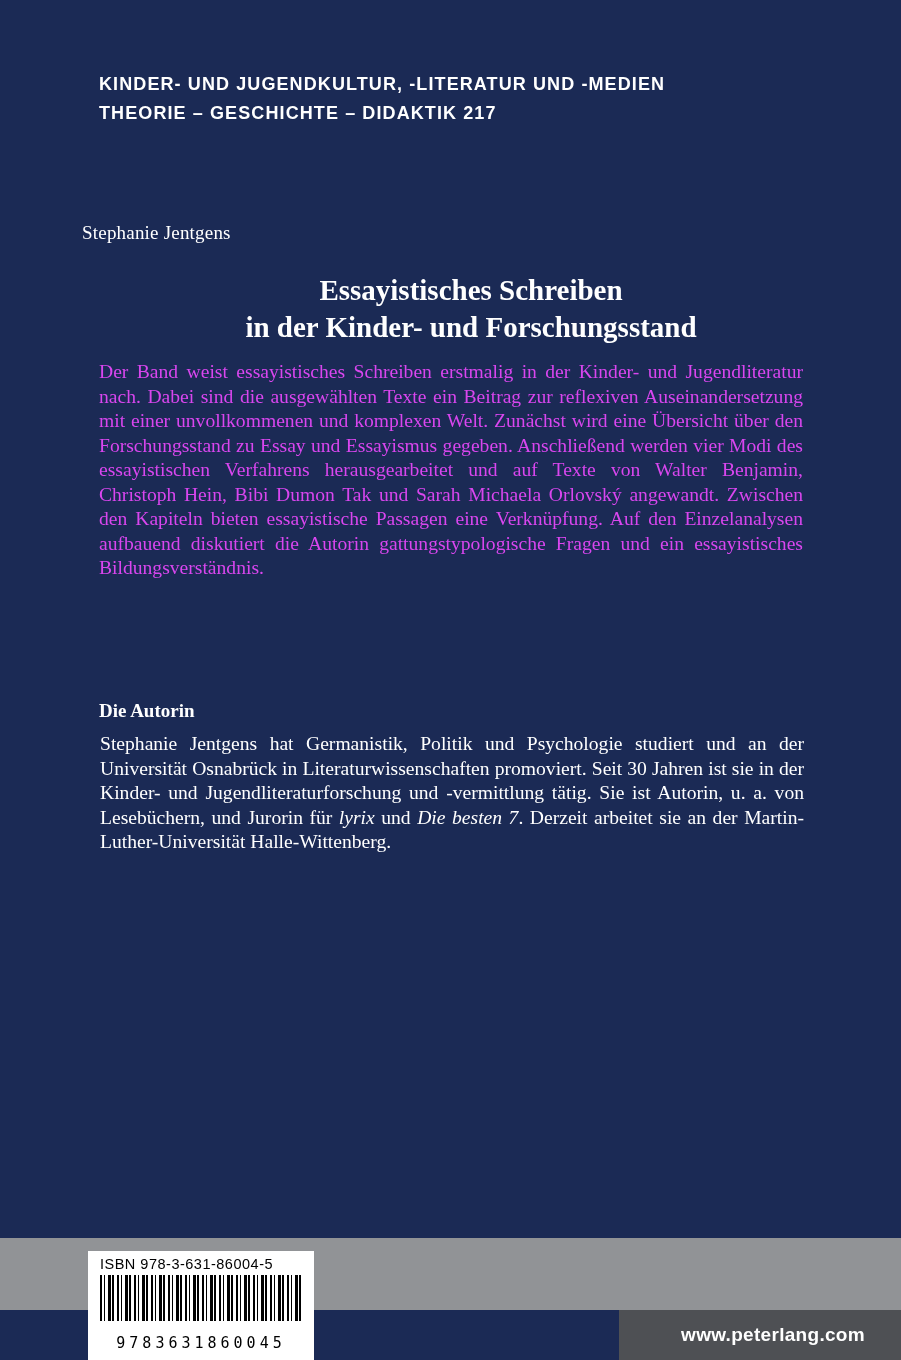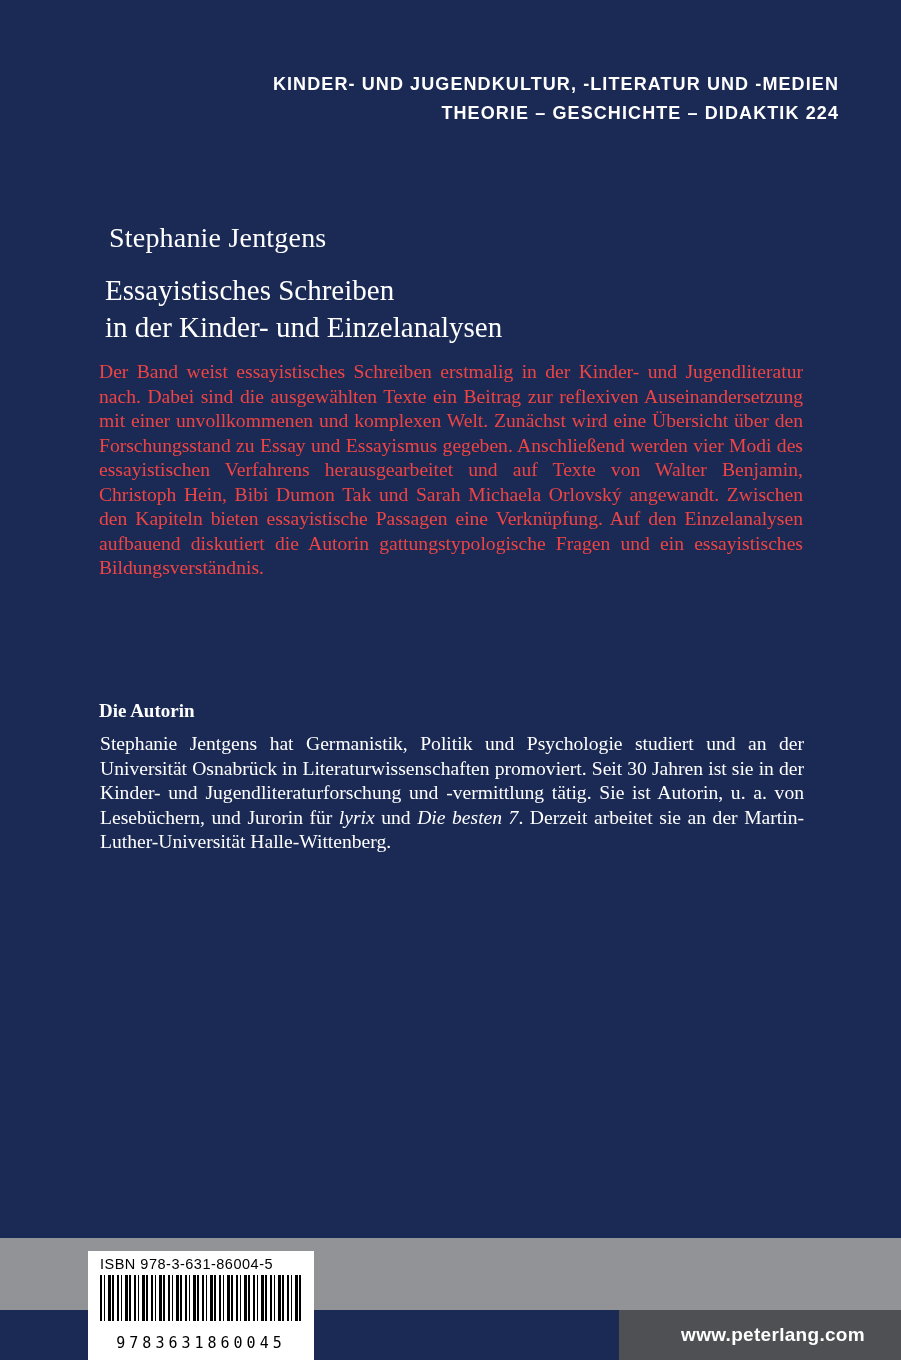--- a/index.html
+++ b/index.html
@@ -8,33 +8,32 @@
     position:relative;width:901px;height:1360px;overflow:hidden;
     background:#1b2a55;
     font-family:"Liberation Serif", serif;
     color:#ffffff;
   }
   .series{
     position:absolute;left:99px;top:70px;width:740px;
     font-family:"Liberation Sans", sans-serif;
     font-weight:bold;font-size:18px;letter-spacing:1.1px;line-height:29px;
     color:#ffffff;
-    text-align:right;
   }
   .author-name{
-    position:absolute;left:109px;top:222px;
-    font-size:28px;color:#ffffff;letter-spacing:0.2px;
+    position:absolute;left:82px;top:222px;
+    font-size:19px;color:#ffffff;letter-spacing:0.2px;
   }
   .book-title{
-    position:absolute;left:105px;top:272px;width:720px;
-    font-size:29px;font-weight:normal;line-height:37px;color:#ffffff;
+    position:absolute;left:111px;top:272px;width:720px;
+    font-size:29px;font-weight:bold;line-height:37px;color:#ffffff;text-align:center;
   }
   .blurb{
     position:absolute;left:99px;top:360px;width:704px;
-    font-size:19.6px;line-height:24.5px;text-align:justify;color:#ef4444;
+    font-size:19.6px;line-height:24.5px;text-align:justify;color:#d946ef;
     margin:0;
   }
   .autorin-heading{
     position:absolute;left:99px;top:700px;
     font-size:19px;font-weight:bold;color:#ffffff;font-family:Liberation Serif, serif;
   }
   .bio{
     position:absolute;left:99px;top:731px;width:704px;
     font-size:19.6px;line-height:24.5px;text-align:justify;color:#ffffff;
     margin:1px;
@@ -77,28 +76,28 @@
     white-space:nowrap;
   }
 </style>
 </head>
 <body>
 
 <div class="cover">
 
   <div class="series">
     <div>KINDER- UND JUGENDKULTUR, -LITERATUR UND -MEDIEN</div>
-    <div>THEORIE – GESCHICHTE – DIDAKTIK 224</div>
+    <div>THEORIE – GESCHICHTE – DIDAKTIK 217</div>
   </div>
 
   <div class="author-name">Stephanie Jentgens</div>
 
   <div class="book-title">
     <div>Essayistisches Schreiben</div>
-    <div>in der Kinder- und Einzelanalysen</div>
+    <div>in der Kinder- und Forschungsstand</div>
   </div>
 
   <p class="blurb">Der Band weist essayistisches Schreiben erstmalig in der Kinder- und Jugendliteratur nach. Dabei sind die ausgewählten Texte ein Beitrag zur reflexiven Auseinandersetzung mit einer unvollkommenen und komplexen Welt. Zunächst wird eine Übersicht über den Forschungsstand zu Essay und Essayismus gegeben. Anschließend werden vier Modi des essayistischen Verfahrens herausgearbeitet und auf Texte von Walter Benjamin, Christoph Hein, Bibi Dumon Tak und Sarah Michaela Orlovský angewandt. Zwischen den Kapiteln bieten essayistische Passagen eine Verknüpfung. Auf den Einzelanalysen aufbauend diskutiert die Autorin gattungstypologische Fragen und ein essayistisches Bildungsverständnis.</p>
 
   <div class="autorin-heading">Die Autorin</div>
 
   <p class="bio"><span>Stephanie Jentgens hat Germanistik, Politik und Psychologie studiert und an der Universität Osnabrück in Literaturwissenschaften promoviert. Seit 30 Jahren ist sie in der Kinder- und Jugendliteraturforschung und -vermittlung tätig. Sie ist Autorin, u. a. von Lesebüchern, und Jurorin für </span><i>lyrix</i><span> und </span><i>Die besten 7</i><span>. Derzeit arbeitet sie an der Martin-Luther-Universität Halle-Wittenberg.</span></p>
 
   <div class="gray-band"></div>
 

